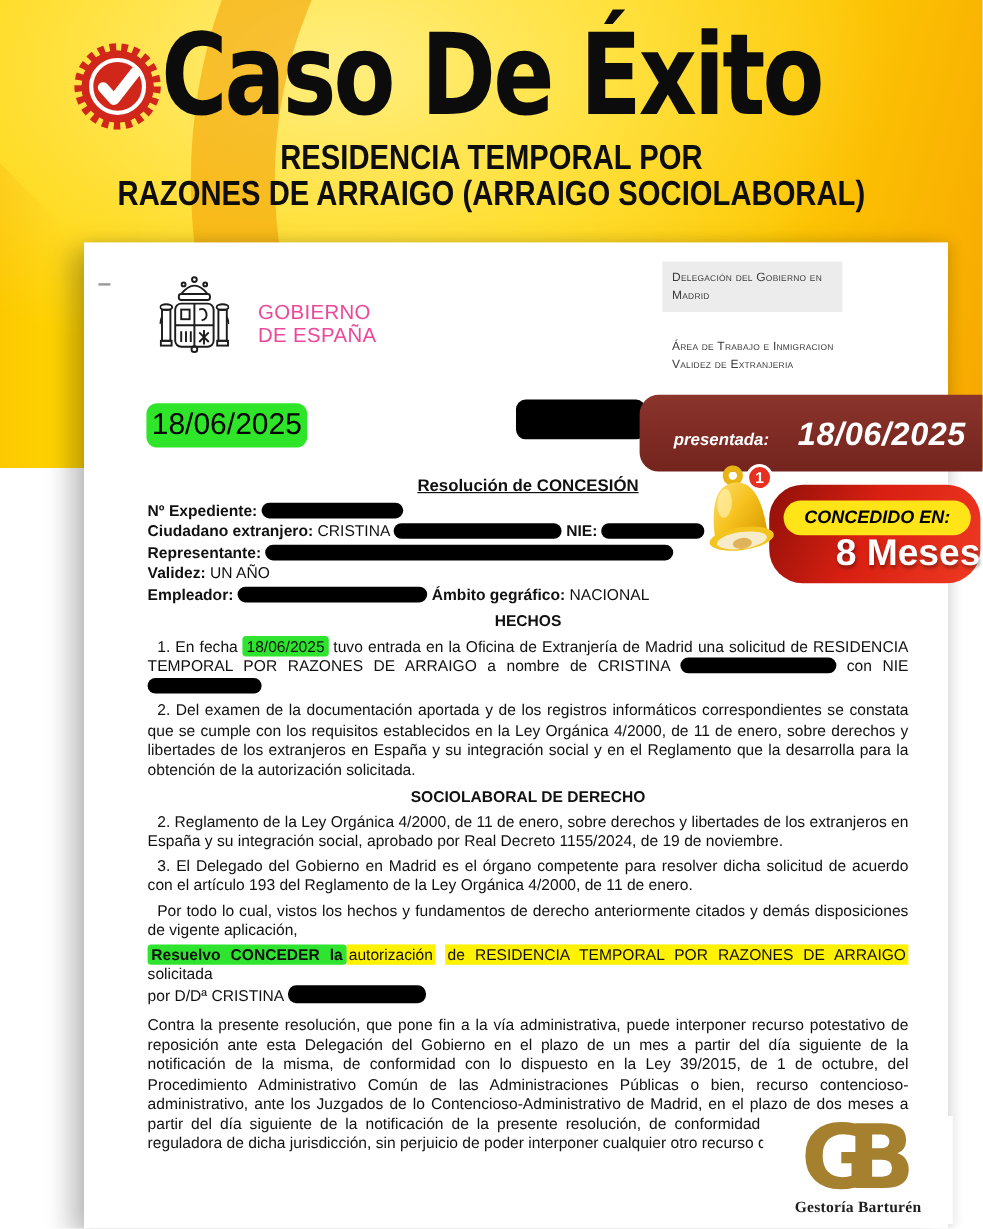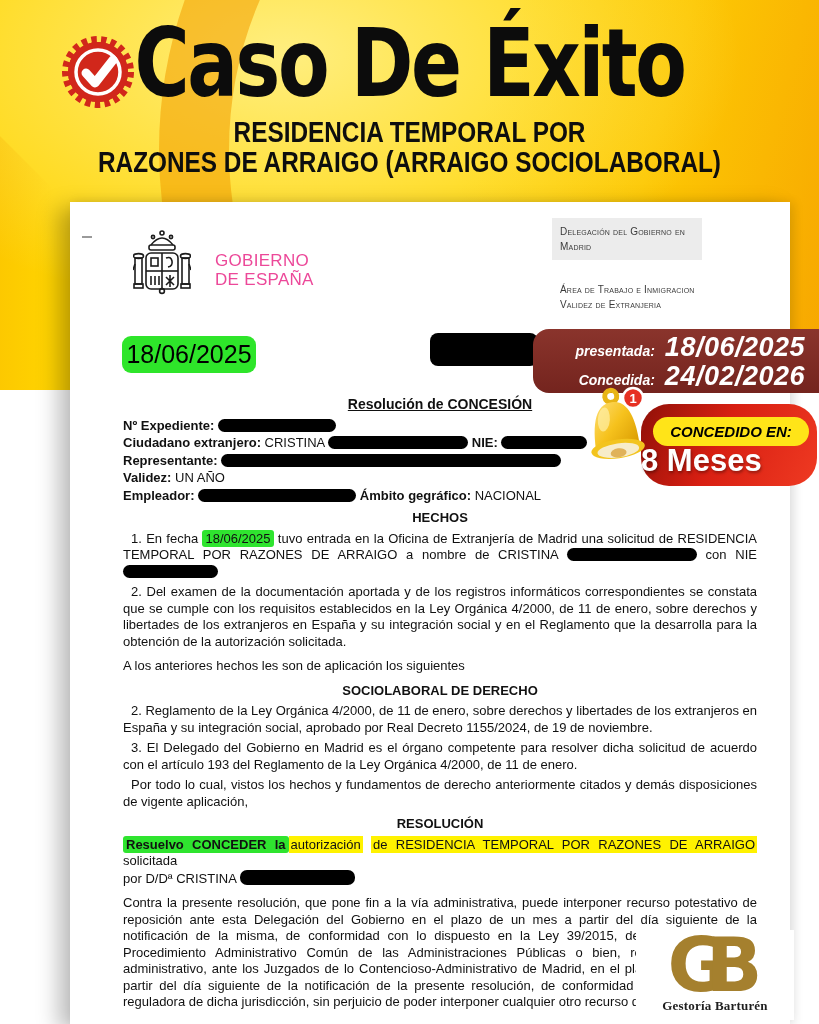--- a/index.html
+++ b/index.html
@@ -37,32 +37,32 @@
   .area{margin-top:22px;line-height:15px;padding-left:8px;}
 
   
   .date-green{position:absolute;left:122px;top:336px;width:134px;height:37px;background:#2ee52a;
         border-radius:9px;text-align:center;font-size:25px;line-height:37px;color:#000;z-index:3;}
   .redact-mid{position:absolute;left:430px;top:333px;width:108px;height:33px;background:#000;
         border-radius:8px;z-index:2;}
   .badge-dates{position:absolute;left:533px;top:329px;width:286px;height:64px;z-index:4;
         background:linear-gradient(180deg,#8a342c,#74241e);border-radius:16px 0 0 16px;
         display:flex;flex-direction:column;justify-content:center;padding-right:14px;box-sizing:border-box;}
-  .bd-row{display:flex;justify-content:flex-end;align-items:baseline;gap:10px;height:29px;}
+  .bd-row{display:flex;justify-content:flex-end;align-items:baseline;gap:24px;height:29px;}
   .bd-label{font-style:italic;font-weight:bold;font-size:14px;color:#fff;}
   .bd-value{font-style:italic;font-weight:bold;font-size:27px;color:#fff;letter-spacing:.5px;}
 
   
   .bell{position:absolute;left:584px;top:384px;z-index:6;}
   .badge-concedido{position:absolute;left:641px;top:404px;width:176px;height:82px;z-index:5;
         background:linear-gradient(115deg,#8f1008,#d81f12 45%,#ef3a22);border-radius:28px;}
   .pill{position:absolute;left:12px;right:8px;top:13px;height:29px;border-radius:15px;
         background:#ffe418;color:#000;font-style:italic;font-weight:bold;font-size:15px;
         text-align:center;line-height:29px;}
-  .meses{position:absolute;left:0;right:0;bottom:7px;text-align:left;color:#fff;
+  .meses{position:absolute;left:0;right:0;bottom:7px;text-align:right;color:#fff;
         font-weight:bold;font-size:31px;text-shadow:1px 2px 3px rgba(0,0,0,.35);}
 
   
   .body{position:absolute;left:123px;top:396px;width:634px;font-size:13px;line-height:16.5px;
         text-align:justify;color:#111;z-index:1;}
   .res-title{font-weight:bold;font-size:14px;text-decoration:underline;margin-bottom:4px;text-align:center;}
   .fline{line-height:17.5px;text-align:left;white-space:nowrap;}
   .b{font-weight:bold;}
   .bar{display:inline-block;background:#000;border-radius:7px;height:13px;vertical-align:-2px;}
   .heading{font-weight:bold;text-align:center;margin:6px 0 4px 0;}
@@ -149,24 +149,20 @@
     </div>
   </div>
 
   <div class="date-green">18/06/2025</div>
   <div class="redact-mid"></div>
   <div class="badge-dates">
     <div class="bd-row">
       <span class="bd-label">presentada:</span>
       <span class="bd-value">18/06/2025</span>
     </div>
-    <div class="bd-row">
-      <span class="bd-label">Concedida:</span>
-      <span class="bd-value">24/02/2026</span>
-    </div>
   </div>
 
   <svg class="bell" width="64" height="94" viewBox="0 0 64 94">
     <defs>
       <linearGradient id="bellg" x1="0" y1="0" x2="1" y2="1">
         <stop offset="0" stop-color="#ffe07a"></stop>
           <stop offset=".5" stop-color="#f6c21d"></stop>
           <stop offset="1" stop-color="#d89a00"></stop>
       </linearGradient>
     </defs>
@@ -222,28 +218,26 @@
       <span>1. En fecha</span>
       <span class="hl-green" style="font-weight:normal">18/06/2025</span>
       <span>tuvo entrada en la Oficina de Extranjería de Madrid una solicitud de RESIDENCIA TEMPORAL POR RAZONES DE ARRAIGO a nombre de CRISTINA</span>
       <span class="bar" style="width:130px"></span>
       <span>con NIE</span>
       <span class="bar" style="width:95px"></span>
     </div>
 
     <div class="para">2. Del examen de la documentación aportada y de los registros informáticos correspondientes se constata que se cumple con los requisitos establecidos en la Ley Orgánica 4/2000, de 11 de enero, sobre derechos y libertades de los extranjeros en España y su integración social y en el Reglamento que la desarrolla para la obtención de la autorización solicitada.</div>
 
-    <div class="plain">A los anteriores hechos les son de aplicación los siguientes</div>
 
     <div class="heading">SOCIOLABORAL DE DERECHO</div>
     <div class="para">2. Reglamento de la Ley Orgánica 4/2000, de 11 de enero, sobre derechos y libertades de los extranjeros en España y su integración social,  aprobado por Real Decreto 1155/2024, de 19 de noviembre.</div>
     <div class="para">3. El Delegado del Gobierno en Madrid es el órgano competente para resolver dicha solicitud de acuerdo con el artículo 193 del Reglamento de la Ley Orgánica 4/2000, de 11 de enero.</div>
     <div class="para">Por todo lo cual, vistos los hechos y fundamentos de derecho anteriormente citados y demás disposiciones de vigente aplicación,</div>
 
-    <div class="heading">RESOLUCIÓN</div>
 
     <div class="para" style="text-indent:0">
       <span class="hl-green">Resuelvo CONCEDER la</span><span class="hl-yellow b">autorización</span>
       <span class="hl-yellow">de RESIDENCIA TEMPORAL POR RAZONES DE ARRAIGO</span>
       <span>solicitada</span><br>
       <span>por D/Dª CRISTINA</span>
       <span class="bar" style="width:115px;height:15px"></span>
     </div>
 
     <div class="para" style="text-indent:0;margin-top:8px">Contra la presente resolución, que pone fin a la vía administrativa, puede interponer recurso potestativo de reposición ante esta Delegación del Gobierno en el plazo de un mes a partir del día siguiente de la notificación de la misma, de conformidad con lo dispuesto en la Ley 39/2015, de 1 de octubre, del Procedimiento Administrativo Común de las Administraciones Públicas o bien, recurso contencioso-administrativo, ante los Juzgados de lo Contencioso-Administrativo de Madrid, en el plazo de dos meses a partir del día siguiente de la notificación de la presente resolución, de conformidad con lo dispues Ley reguladora de dicha jurisdicción, sin perjuicio de poder interponer cualquier otro recurso que c procedente.</div>

